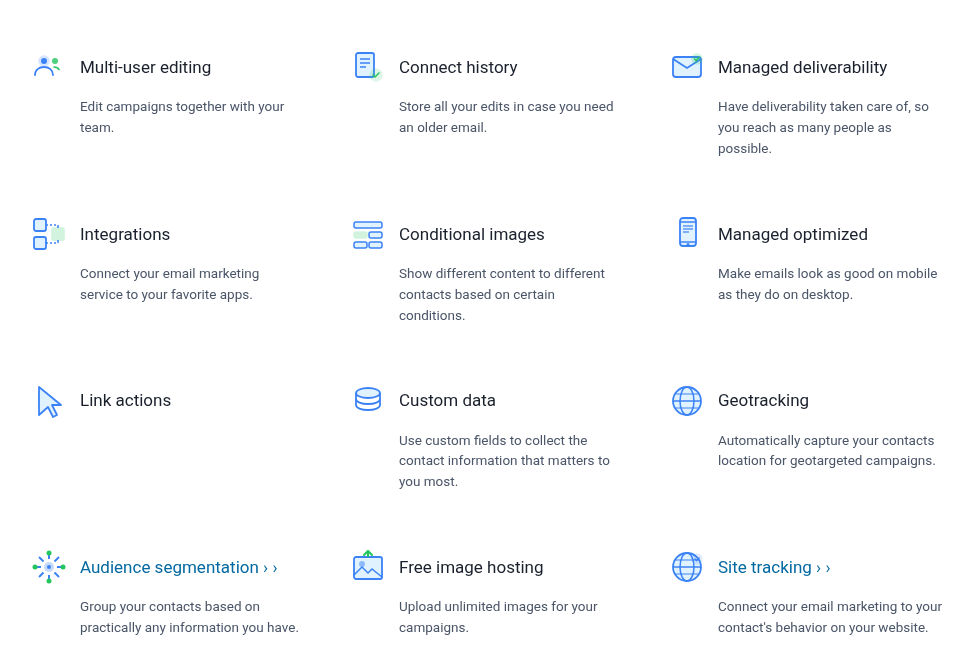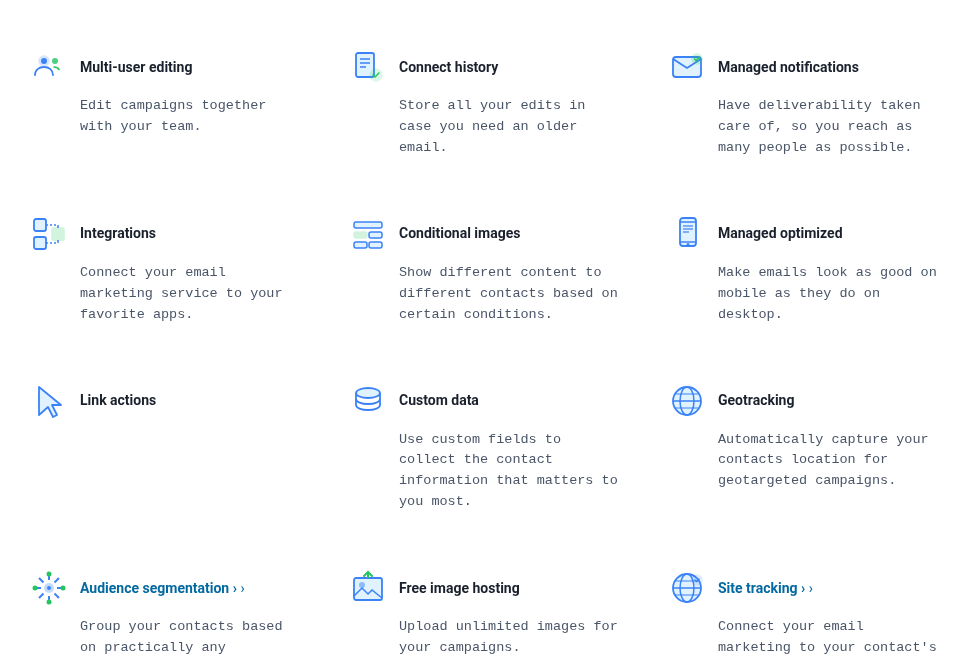--- a/index.html
+++ b/index.html
@@ -29,38 +29,37 @@
     }
     .icon-wrap {
       width: 38px;
       height: 38px;
       flex-shrink: 0;
       display: flex;
       align-items: center;
       justify-content: center;
     }
     .feature-title {
-      font-size: 14px;
-      font-weight: 700;
+      font-size: 17px;
+      font-weight: 400;
       color: #1a202c;
       line-height: 1.2;
     }
     .feature-title.highlight {
       color: #0369a1;
     }
     .feature-title.highlight::after {
       content: ' ›';
       font-weight: 400;
     }
     .feature-desc {
       font-size: 13.5px;
       color: #4a5568;
       line-height: 1.55;
       padding-left: 50px;
-      font-family: Liberation Mono, monospace;
     }
     svg {
       overflow: visible;
     }
   </style>
 </head>
 <body>
 
 <div class="grid">
 <div class="feature-cell">
@@ -98,21 +97,21 @@
       <div class="feature-header">
         <div class="icon-wrap">
           <svg width="36" height="36" viewBox="0 0 36 36" fill="none">
       <path d="M4 10l14 9 14-9" stroke="#3b82f6" stroke-width="1.8" fill="none"></path>
       <rect x="4" y="8" width="28" height="20" rx="3" stroke="#3b82f6" stroke-width="1.8" fill="#e0f2fe"></rect>
       <path d="M4 10l14 9 14-9" stroke="#3b82f6" stroke-width="1.8" fill="none"></path>
       <circle cx="28" cy="10" r="5" fill="#22c55e" opacity="0.2" stroke="#22c55e" stroke-width="1.5"></circle>
       <path d="M25.5 10l1.5 1.5 3-3" stroke="#22c55e" stroke-width="1.5" stroke-linecap="round"></path>
     </svg>
         </div>
-        <span class="feature-title">Managed notifications</span>
+        <span class="feature-title">Managed deliverability</span>
       </div>
       <p class="feature-desc">Have deliverability taken care of, so you reach as many people as possible.</p>
     </div>
     <div class="feature-cell">
       <div class="feature-header">
         <div class="icon-wrap">
           <svg width="36" height="36" viewBox="0 0 36 36" fill="none">
       <rect x="3" y="3" width="12" height="12" rx="2" fill="#e0f2fe" stroke="#3b82f6" stroke-width="1.8"></rect>
       <rect x="3" y="21" width="12" height="12" rx="2" fill="#e0f2fe" stroke="#3b82f6" stroke-width="1.8"></rect>
       <rect x="21" y="12" width="12" height="12" rx="2" fill="#22c55e" opacity="0.2" stroke="#22c55e" stroke-width="1.8"></rect>

